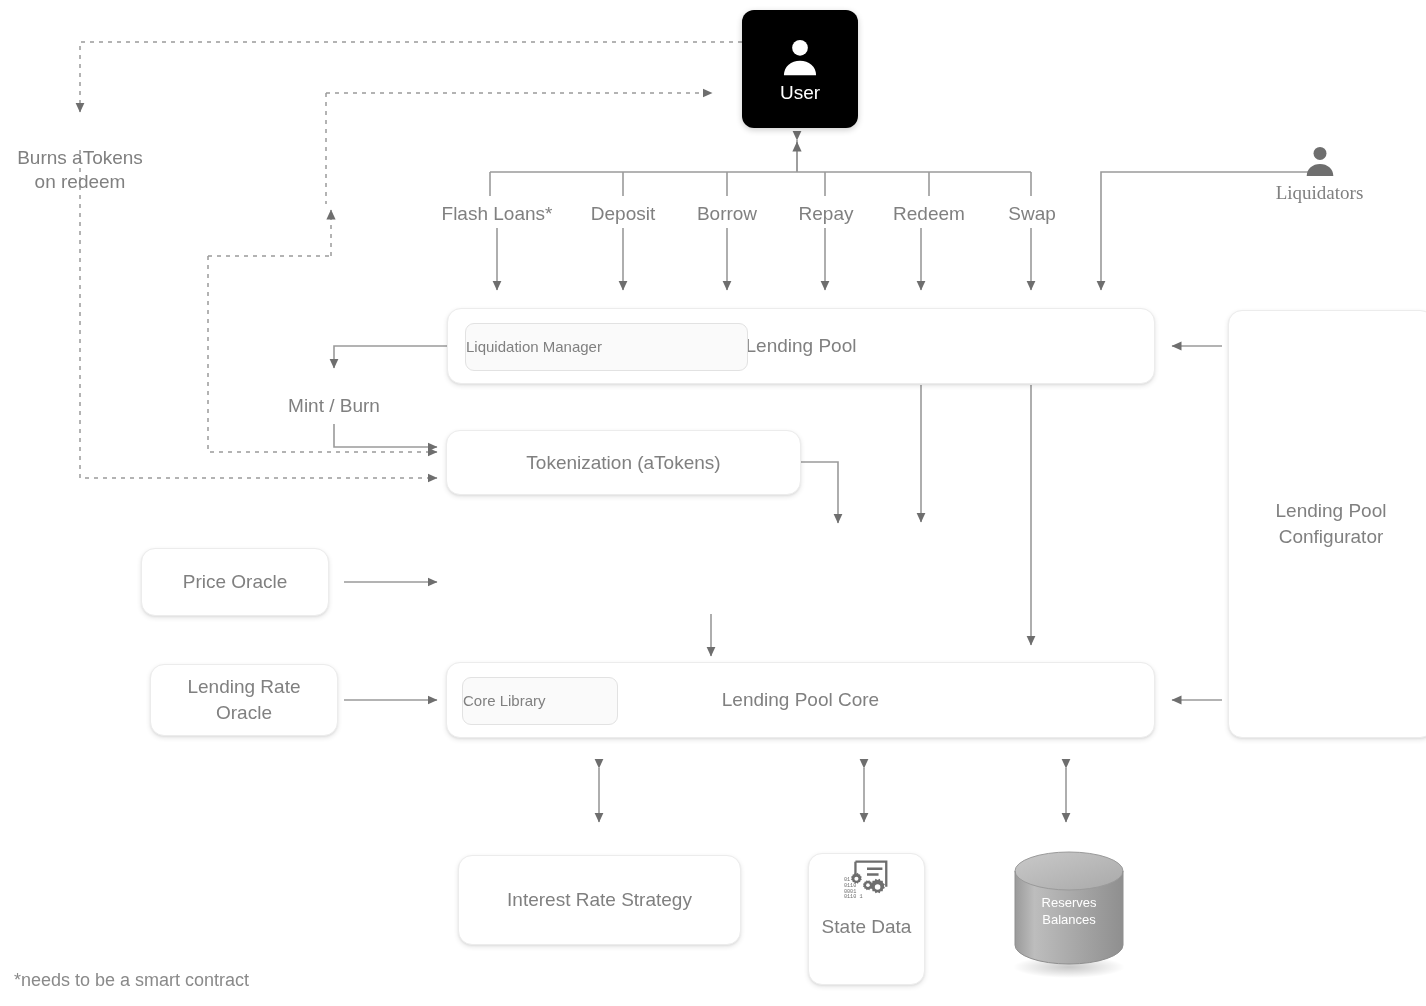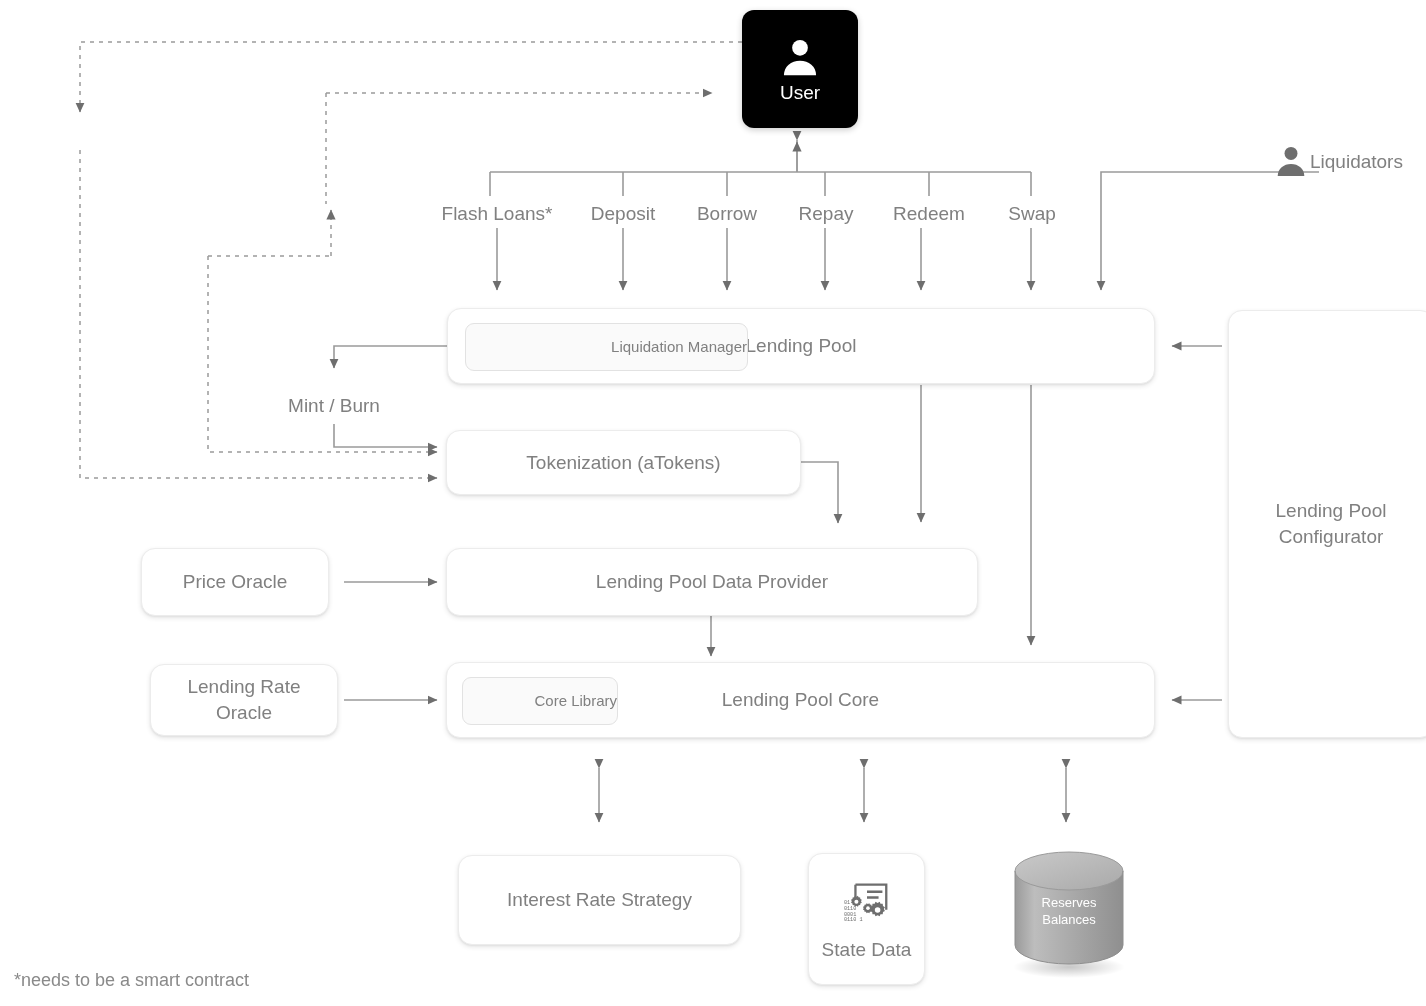--- a/index.html
+++ b/index.html
@@ -22,21 +22,21 @@
     font-size:19px;
     color:#808080;
     box-sizing:border-box;
     line-height:1.35;
   }
   .inner-chip{
     position:absolute;
     background:#fafafa;
     border:1px solid #e2e2e2;
     border-radius:9px;
-    display:flex;align-items:center;justify-content:flex-end;
+    display:flex;align-items:center;justify-content:flex-start;
     font-size:15px;color:#808080;
     box-sizing:border-box;
   }
   .node-label{pointer-events:none;}
 
   
   .lbl{
     position:absolute;
     font-size:19px;color:#808080;
     text-align:center;
@@ -51,32 +51,32 @@
     border-radius:12px;
     display:flex;flex-direction:column;align-items:center;justify-content:center;
     color:#ffffff;
     box-shadow:0 2px 6px rgba(0,0,0,.20);
   }
   .user-card .uname{font-size:19px;margin-top:2px;color:#fff;}
 
   
   .actor{
     position:absolute;
-    display:flex;flex-direction:row;align-items:center;
+    display:flex;flex-direction:column;align-items:center;font-family:Liberation Serif, serif;
   }
   .actor .aname{font-size:19px;color:#808080;margin-top:2px;}
 
   
   .state-card{
     position:absolute;
     background:#ffffff;
     border:1px solid #ececec;
     border-radius:14px;
     box-shadow:0 2px 5px rgba(0,0,0,.10),0 1px 2px rgba(0,0,0,.05);
-    display:flex;flex-direction:column;align-items:center;justify-content:center;
+    display:flex;flex-direction:column;align-items:center;justify-content:flex-start;
     box-sizing:border-box;
   }
   .state-card .sname{font-size:19px;color:#808080;margin-top:10px;}
 
   
   .cyl{position:absolute;}
   .cyl .cyl-text{
     position:absolute;left:0;right:0;top:46px;
     text-align:center;color:#ffffff;font-size:13px;line-height:1.3;
     z-index:3;pointer-events:none;
@@ -182,20 +182,22 @@
   <div class="actor" style="left:1272px;top:142px;width:95px;">
     <span style="display:block;width:38px;height:38px;">
       <svg viewBox="0 0 24 24" width="38" height="38" fill="#6e6e6e" aria-hidden="true">
         <circle cx="12" cy="7.2" r="4.1"></circle>
         <path d="M3.6 21.5c0-4.6 3.8-7.6 8.4-7.6s8.4 3 8.4 7.6z"></path>
       </svg>
     </span>
     <span class="aname">Liquidators</span>
   </div>
 
+  <div class="lbl" style="left:0px;top:146px;width:160px;">Burns aTokens
+on redeem</div>
   <div class="lbl" style="left:254px;top:394px;width:160px;">Mint / Burn</div>
 
   <div class="lbl" style="left:422px;top:202px;width:150px;">Flash Loans*</div>
   <div class="lbl" style="left:563px;top:202px;width:120px;">Deposit</div>
   <div class="lbl" style="left:667px;top:202px;width:120px;">Borrow</div>
   <div class="lbl" style="left:766px;top:202px;width:120px;">Repay</div>
   <div class="lbl" style="left:869px;top:202px;width:120px;">Redeem</div>
   <div class="lbl" style="left:972px;top:202px;width:120px;">Swap</div>
 
   <div class="node" style="left:447px;top:308px;width:708px;height:76px;">
@@ -211,23 +213,20 @@
 
   <div class="node" style="left:141px;top:548px;width:188px;height:68px;">
     <span class="node-label">Price Oracle</span>
   </div>
 
   <div class="node" style="left:150px;top:664px;width:188px;height:72px;">
     <span class="node-label" style="white-space:pre-line;">Lending Rate
 Oracle</span>
   </div>
 
-  <div class="node" style="left:446px;top:548px;width:532px;height:68px;">
-    <span class="node-label">Lending Pool Data Provider</span>
-  </div>
 
   <div class="node" style="left:446px;top:662px;width:709px;height:76px;">
     <span class="node-label">Lending Pool Core</span>
     <span class="inner-chip" style="left:15px;top:14px;width:156px;height:48px;">
       <span>Core Library</span>
     </span>
   </div>
 
   <div class="node" style="left:1228px;top:310px;width:206px;height:428px;">
     <span class="node-label" style="white-space:pre-line;">Lending Pool

